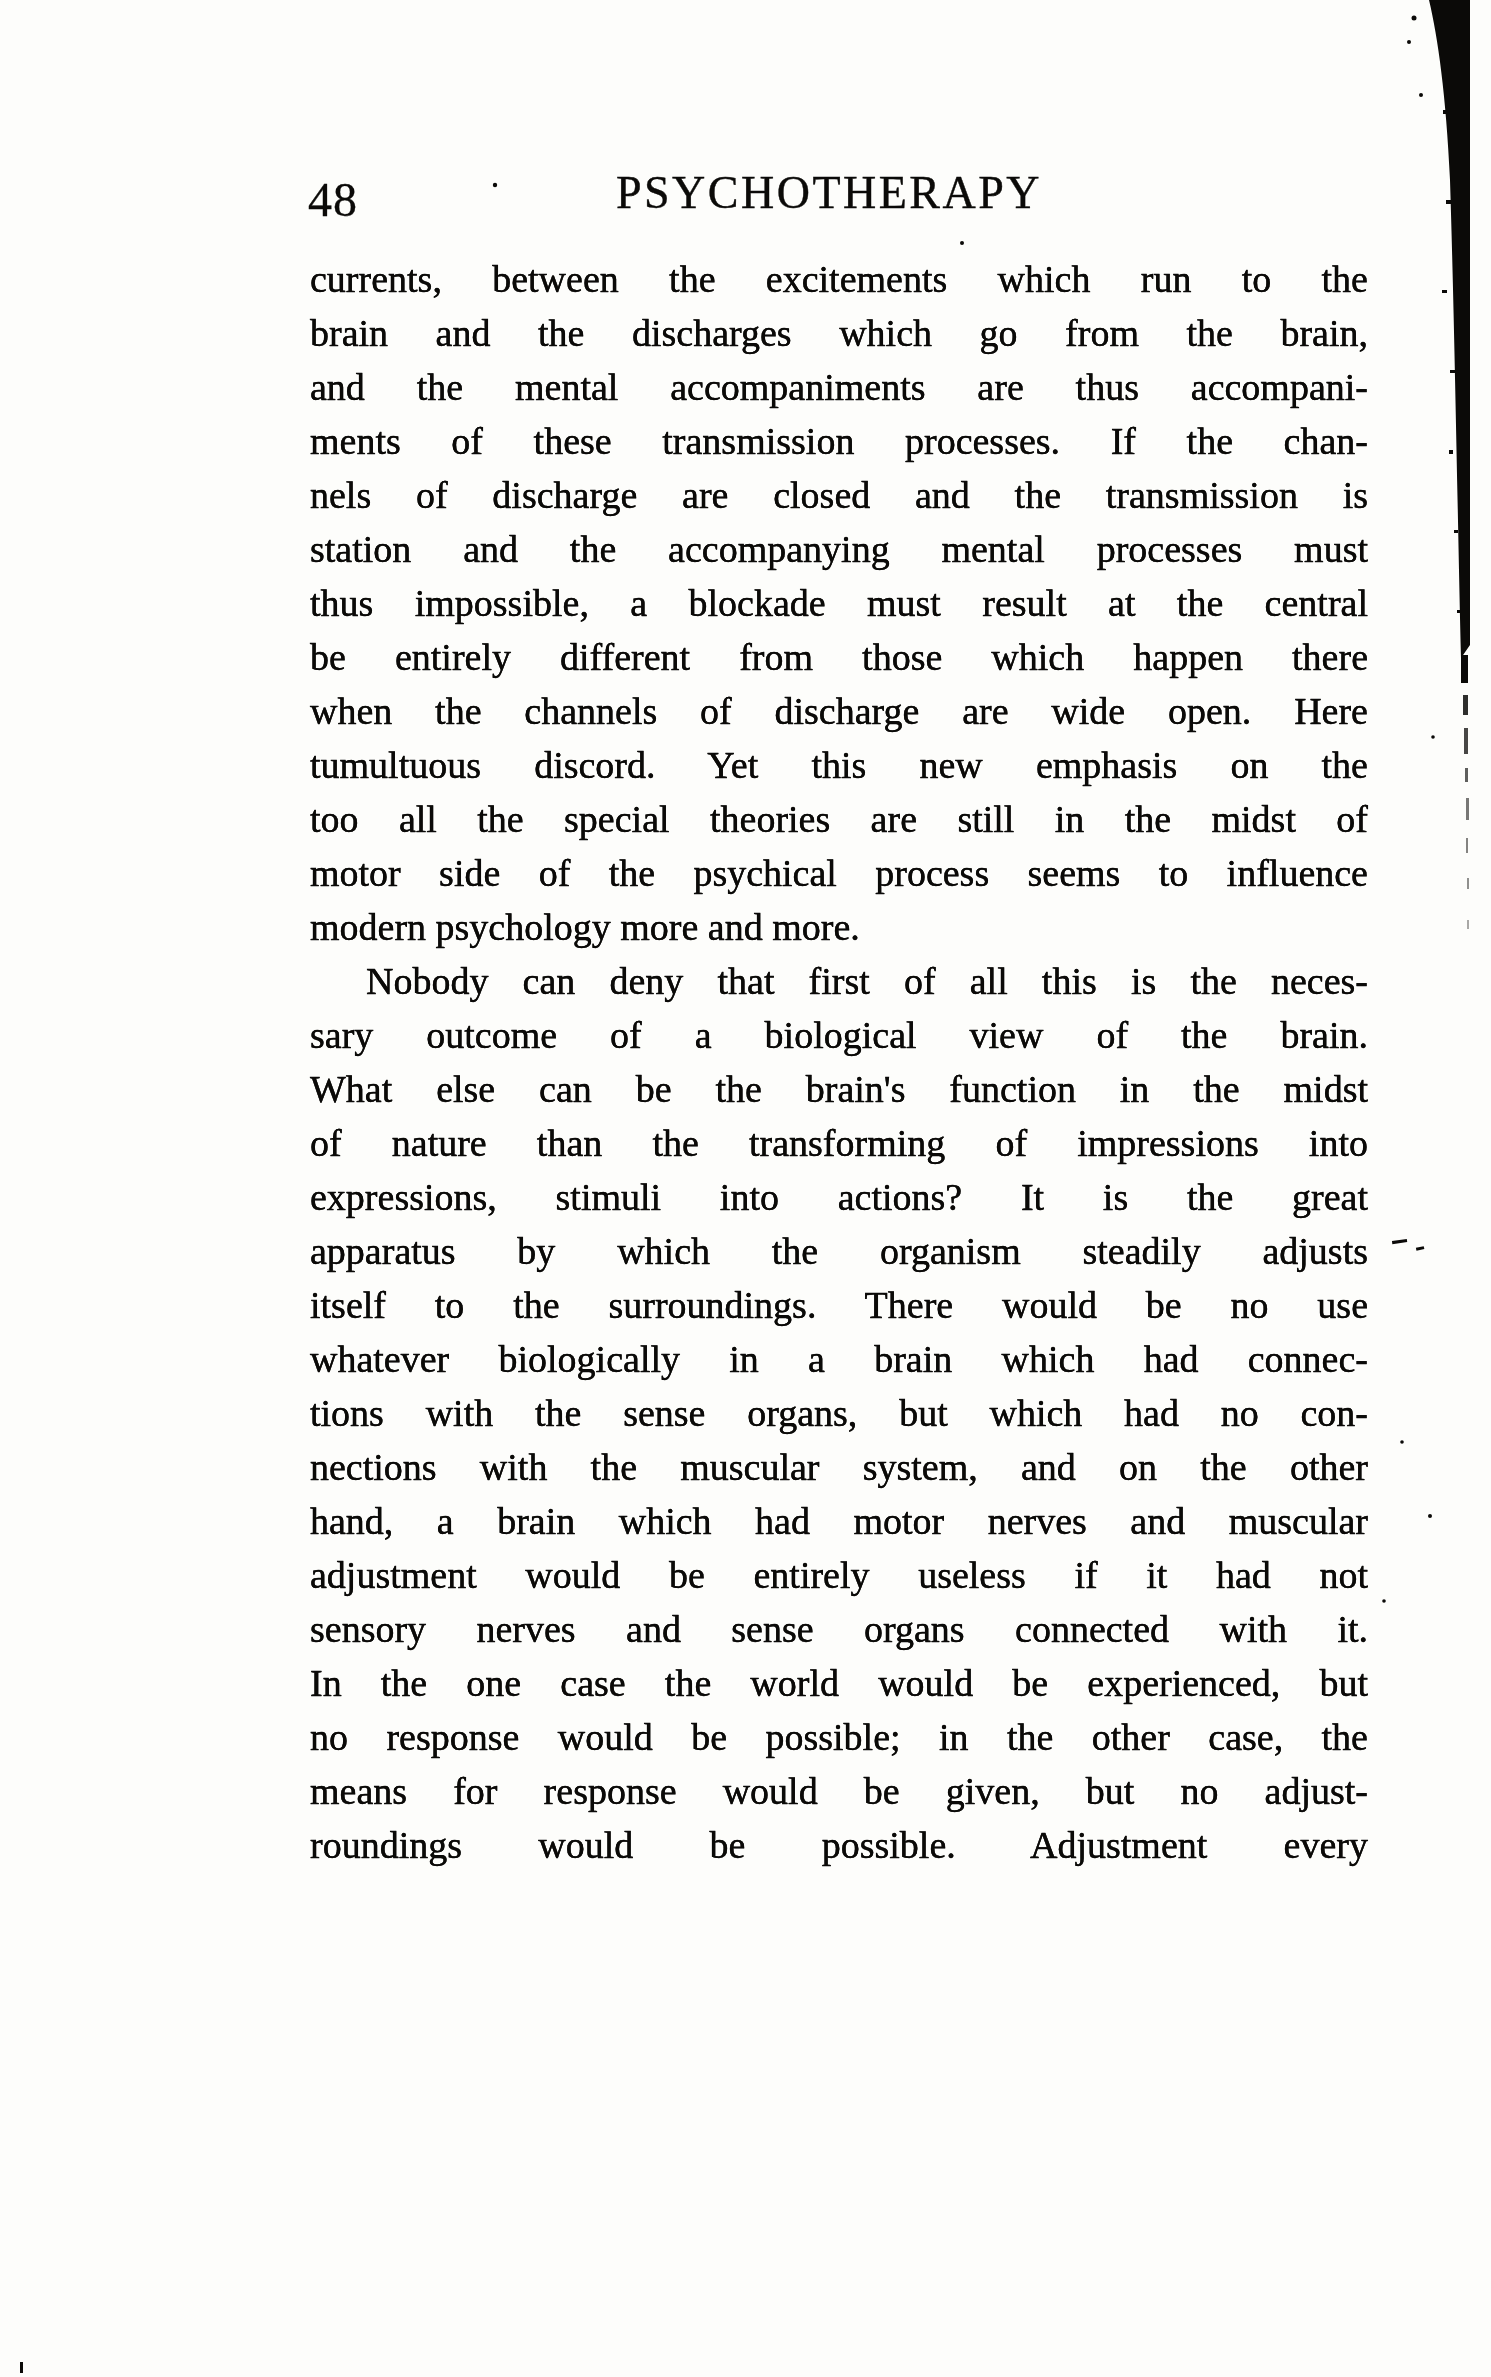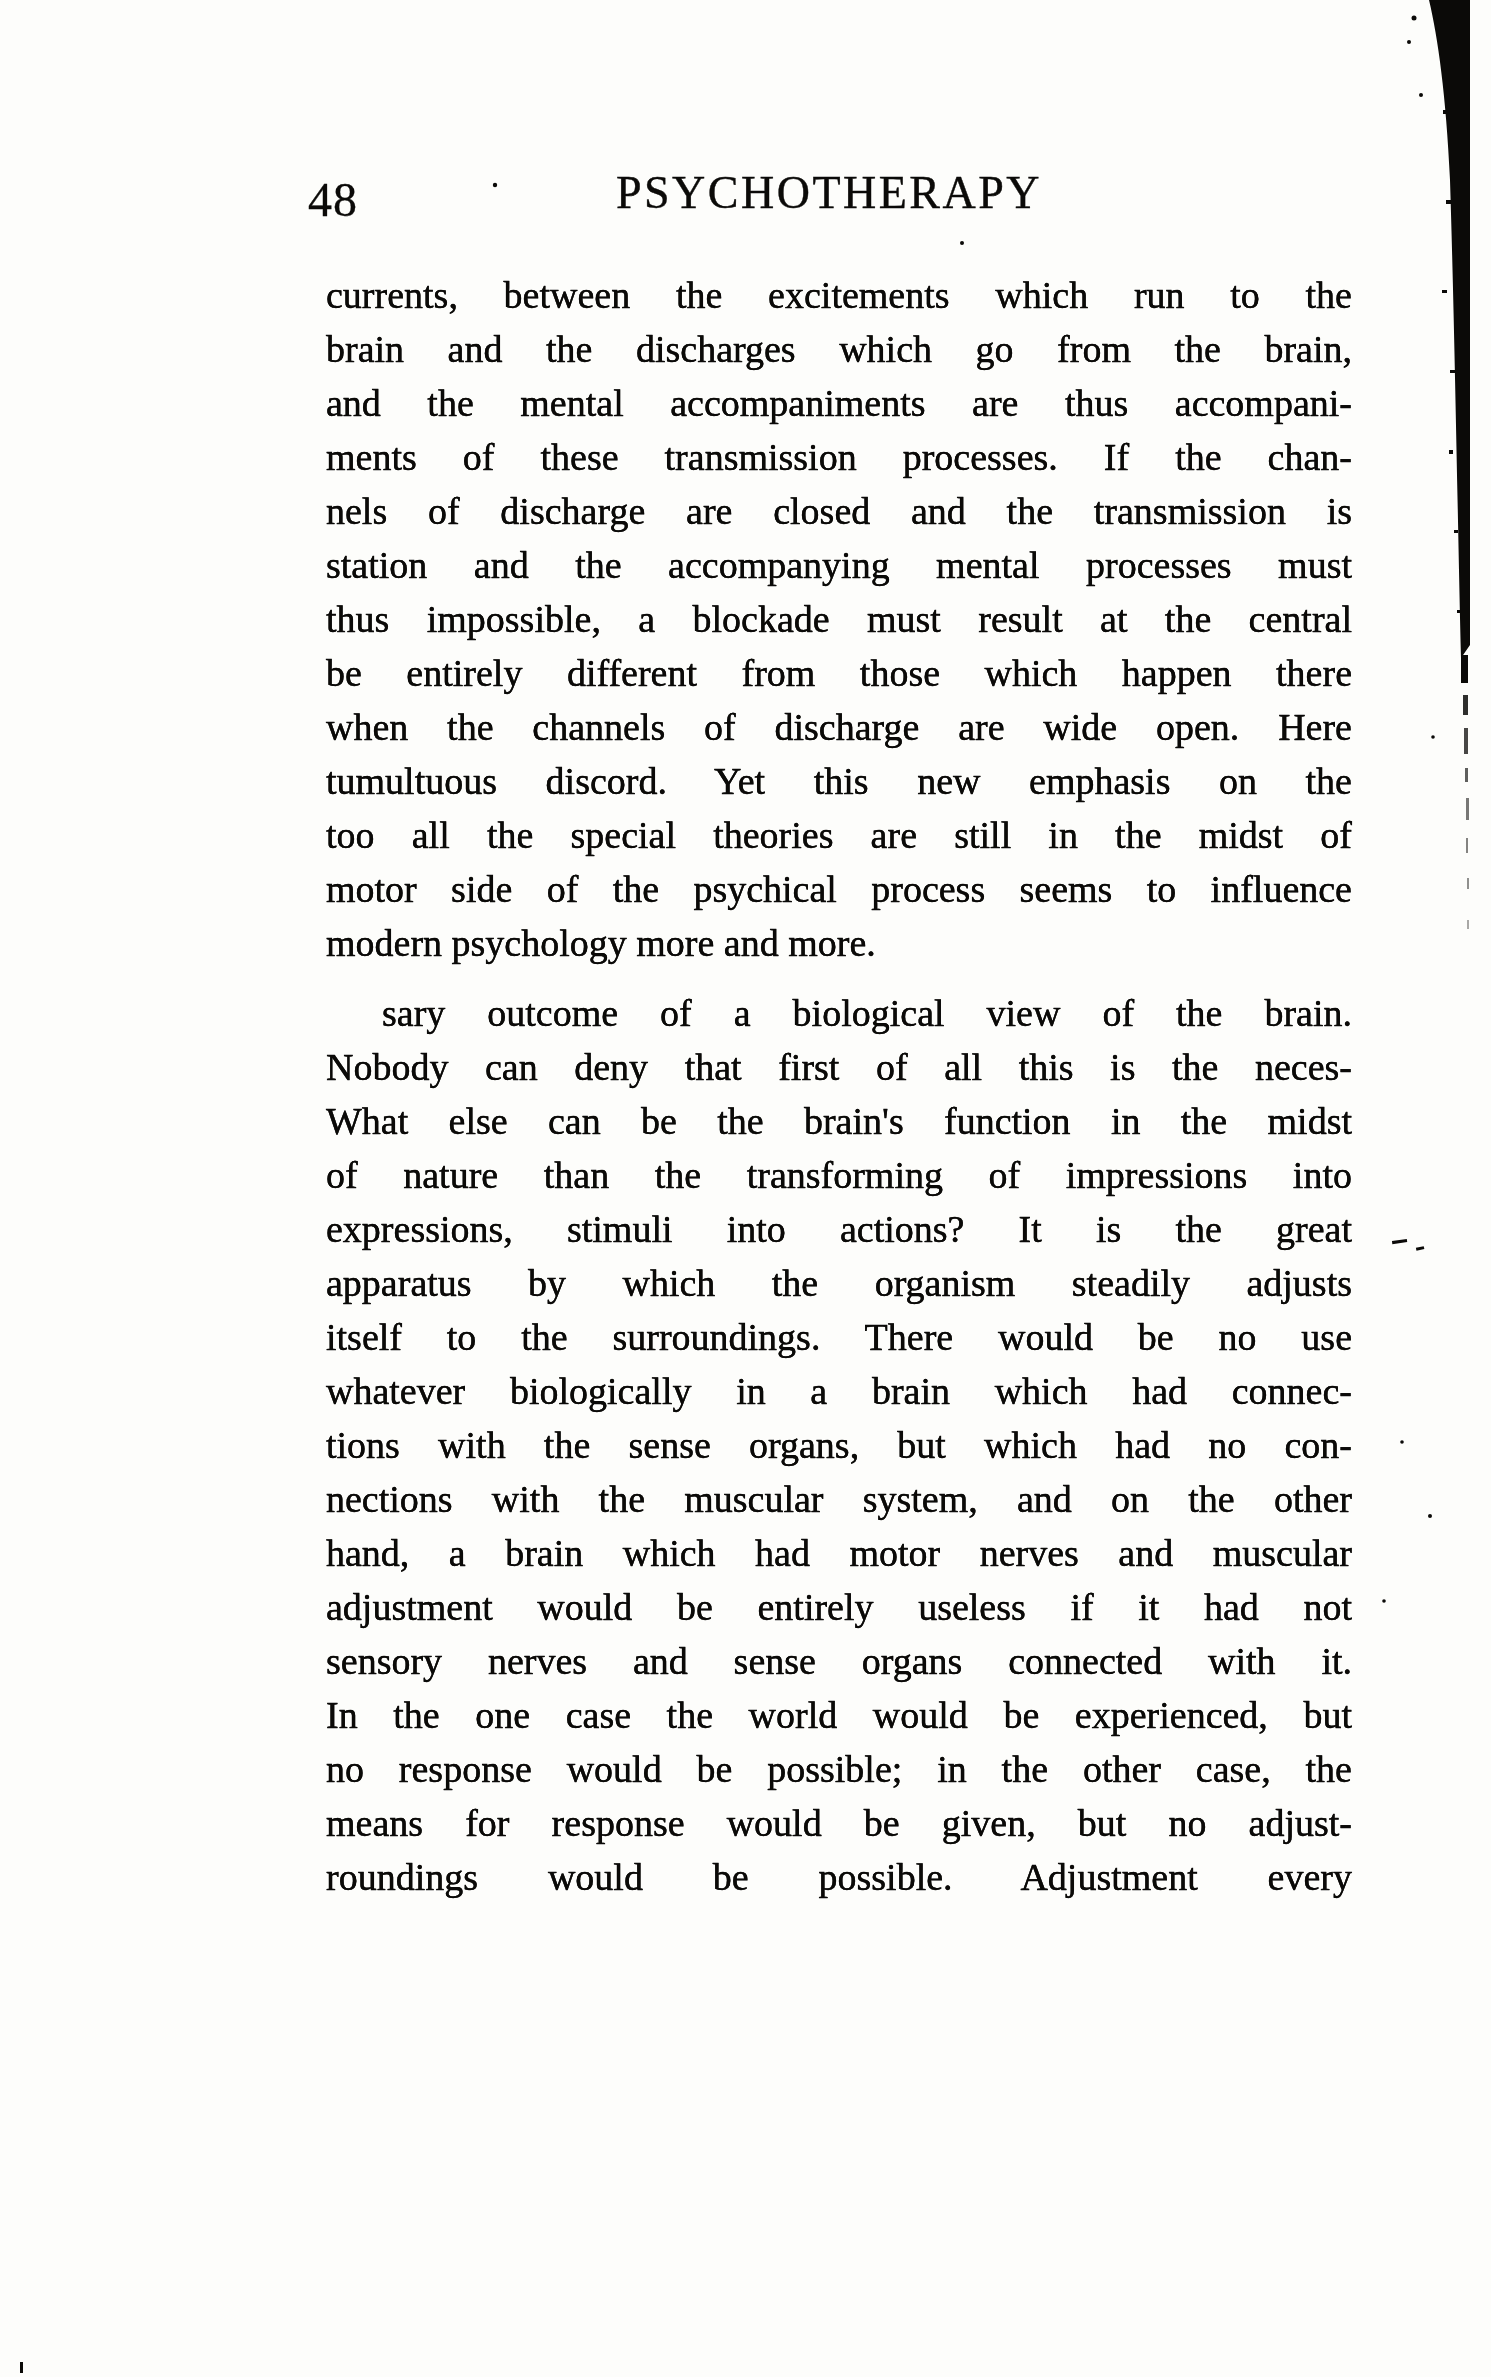--- a/index.html
+++ b/index.html
@@ -31,21 +31,21 @@
     -webkit-text-stroke: 0.4px currentColor;
   }
   .text-block {
     position: absolute;
     left: 310px; top: 252px; width: 1058px;
     font-size: 38px;
     line-height: 54px;
     -webkit-text-stroke: 0.35px currentColor;
     text-shadow: 0 0 0.4px currentColor;
   }
-  .paragraph { margin: 16px; }
+  .paragraph { margin: 0; }
   .line {
     text-align: justify;
     text-align-last: justify;
     white-space: normal;
   }
   .paragraph:not(.justify-last) .line:last-child { text-align-last: left; }
   .paragraph.indented .line:first-child { text-indent: 56px; }
   .artifacts {
     position: absolute; inset: 0;
     pointer-events: none;
@@ -70,22 +70,22 @@
         <div class="line">station and the accompanying mental processes must</div>
         <div class="line">thus impossible, a blockade must result at the central</div>
         <div class="line">be entirely different from those which happen there</div>
         <div class="line">when the channels of discharge are wide open.  Here</div>
         <div class="line">tumultuous discord.  Yet this new emphasis on the</div>
         <div class="line">too all the special theories are still in the midst of</div>
         <div class="line">motor side of the psychical process seems to influence</div>
         <div class="line">modern psychology more and more.</div>
       </div>
       <div class="paragraph indented justify-last">
+        <div class="line">Nobody can deny that first of all this is the neces-</div>
         <div class="line">sary outcome of a biological view of the brain.</div>
-        <div class="line">Nobody can deny that first of all this is the neces-</div>
         <div class="line">What else can be the brain's function in the midst</div>
         <div class="line">of nature than the transforming of impressions into</div>
         <div class="line">expressions, stimuli into actions?   It is the great</div>
         <div class="line">apparatus by which the organism steadily adjusts</div>
         <div class="line">itself to the surroundings.  There would be no use</div>
         <div class="line">whatever biologically in a brain which had connec-</div>
         <div class="line">tions with the sense organs, but which had no con-</div>
         <div class="line">nections with the muscular system, and on the other</div>
         <div class="line">hand, a brain which had motor nerves and muscular</div>
         <div class="line">adjustment would be entirely useless if it had not</div>

